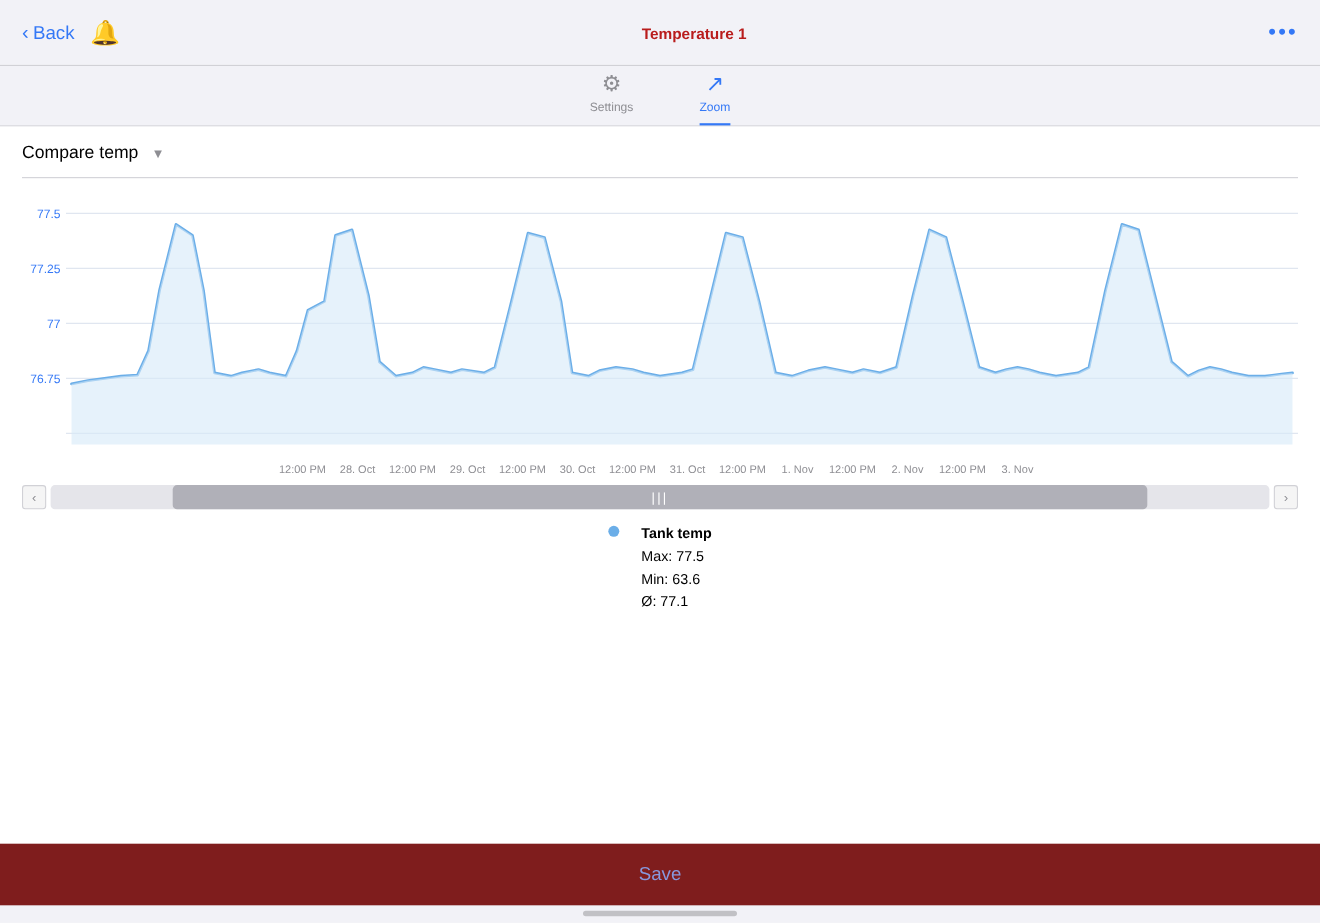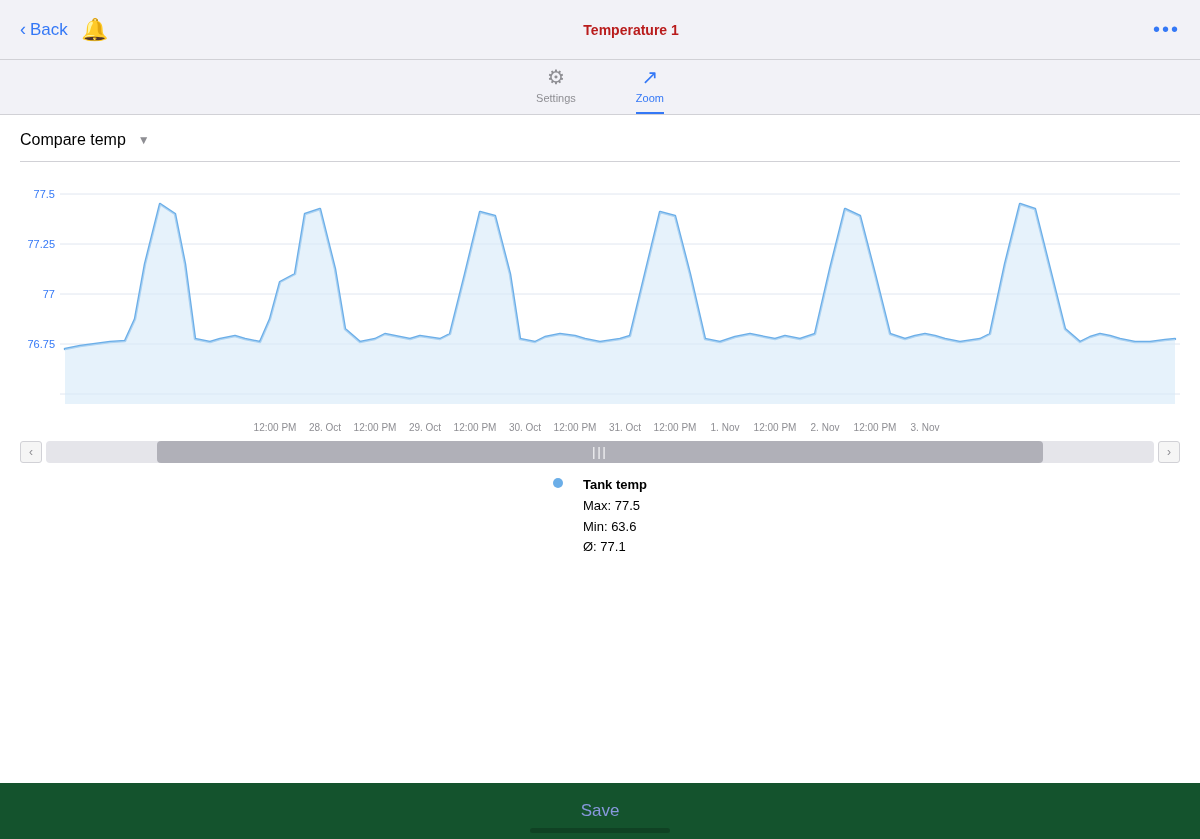--- a/index.html
+++ b/index.html
@@ -289,25 +289,25 @@
       color: #000;
       line-height: 1.6;
     }
     .legend-text .legend-name {
       font-weight: 600;
     }
 
     
     .save-bar {
       position: absolute;
-      bottom: 0;
+      bottom: 16px;
       left: 0;
       right: 0;
       height: 56px;
-      background: #14532d;
+      background: #7f1d1d;
       display: flex;
       align-items: center;
       justify-content: center;
       cursor: pointer;
     }
     .save-btn-text {
       font-size: 17px;
       color: #8898dd;
       font-weight: 400;
     }

